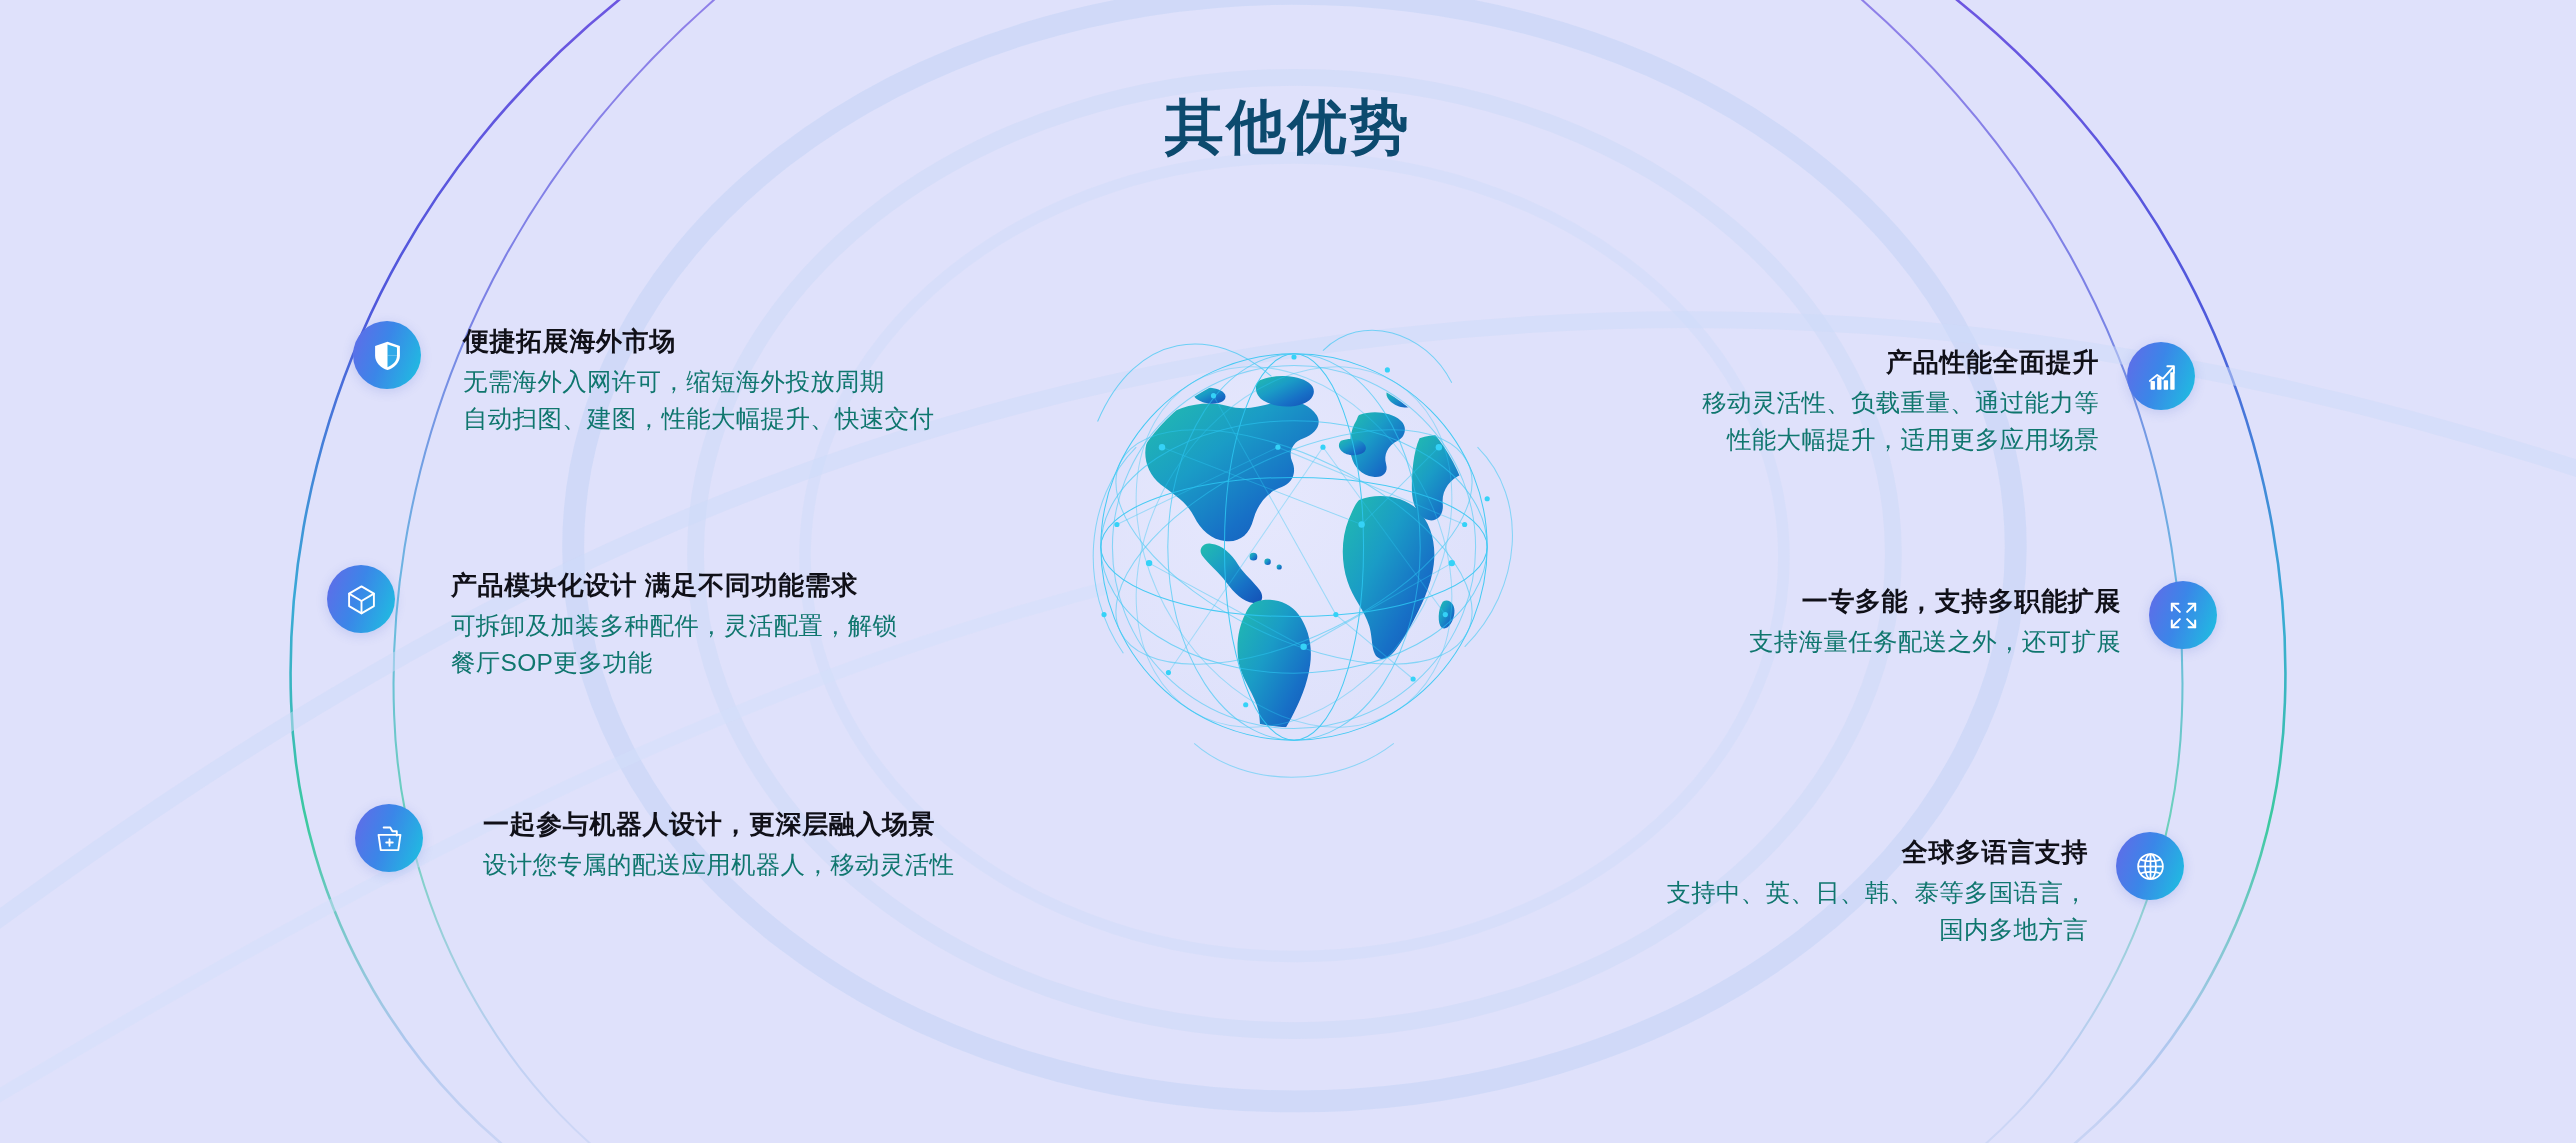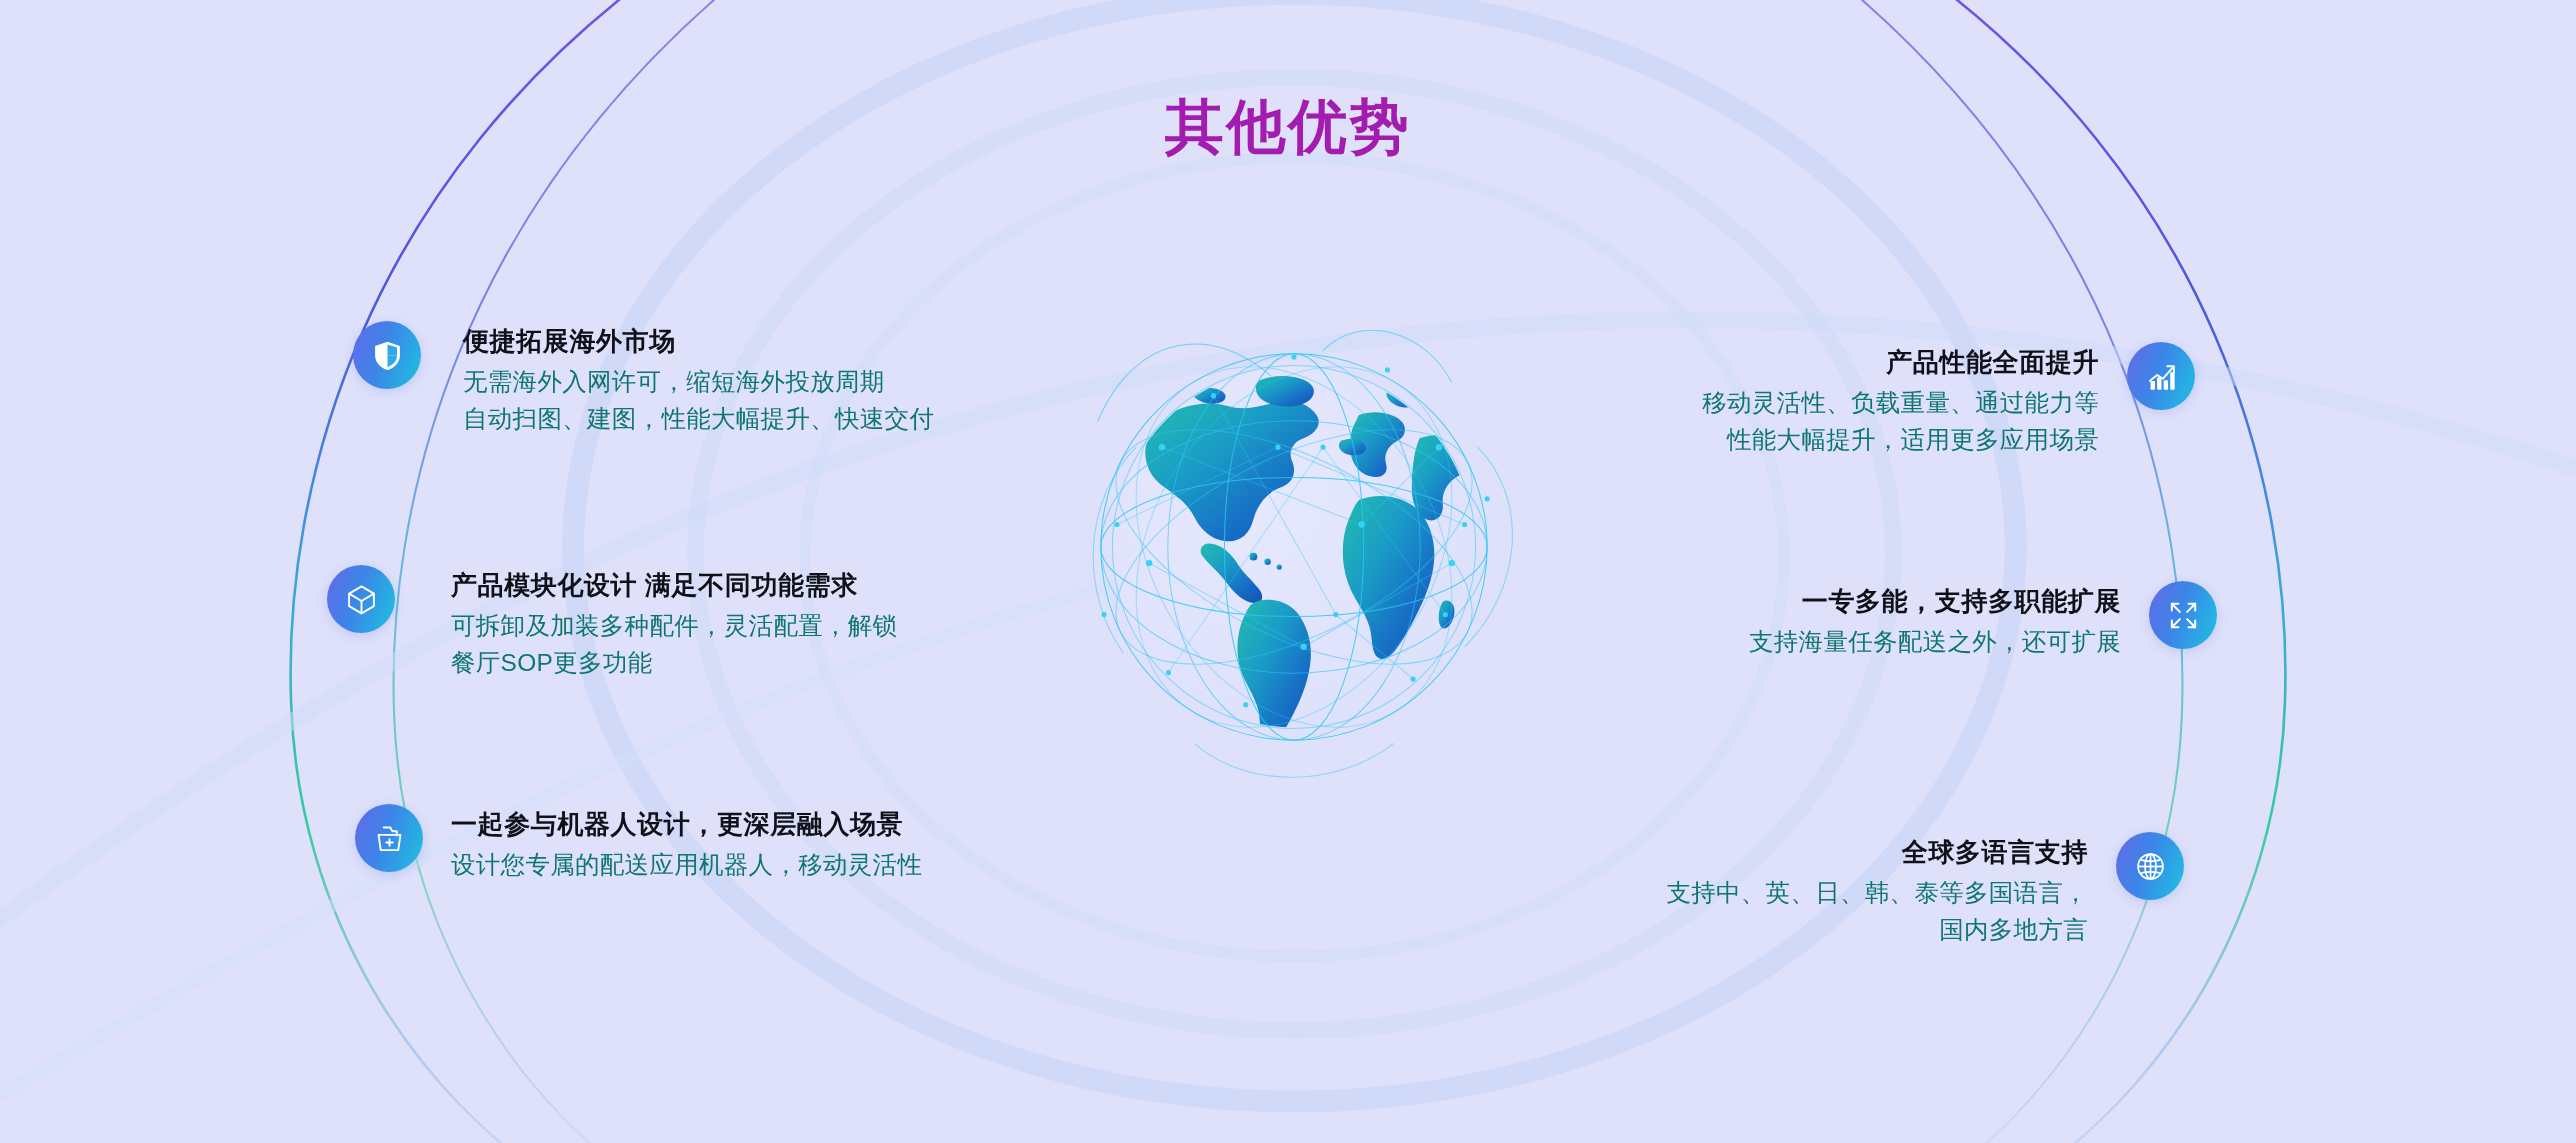--- a/index.html
+++ b/index.html
@@ -25,21 +25,21 @@
     pointer-events: none;
   }
   #page-title {
     position: absolute;
     top: 95px;
     left: 0;
     width: 2576px;
     text-align: center;
     font-size: 59px;
     font-weight: bold;
-    color: #a21caf;
+    color: #0c4a6e;
     letter-spacing: 2.6px;
     line-height: 1.1;
     z-index: 6;
   }
   
   #globe-wrap {
     position: absolute;
     left: 1001px;
     top: 254px;
     width: 586px;
@@ -89,21 +89,21 @@
     color: #0f766e;
     line-height: 1.52;
     letter-spacing: 0.3px;
     white-space: nowrap;
   }
   .fbody { margin-top: 3.9px; }
 
   
   #feat-overseas    { left: 353px;  top: 321px; gap: 14px; }
   #feat-modular     { left: 327px;  top: 565px; gap: 28px; }
-  #feat-codesign    { left: 355px;  top: 804px; }
+  #feat-codesign    { left: 355px;  top: 804px; gap: 32px; }
 
   #feat-performance { right: 381px; top: 314px; }
   #feat-multirole   { right: 359px; top: 553px; }
   #feat-language    { right: 392px; top: 804px; }
 </style>
 </head>
 <body>
 
 <div id="stage">
 

